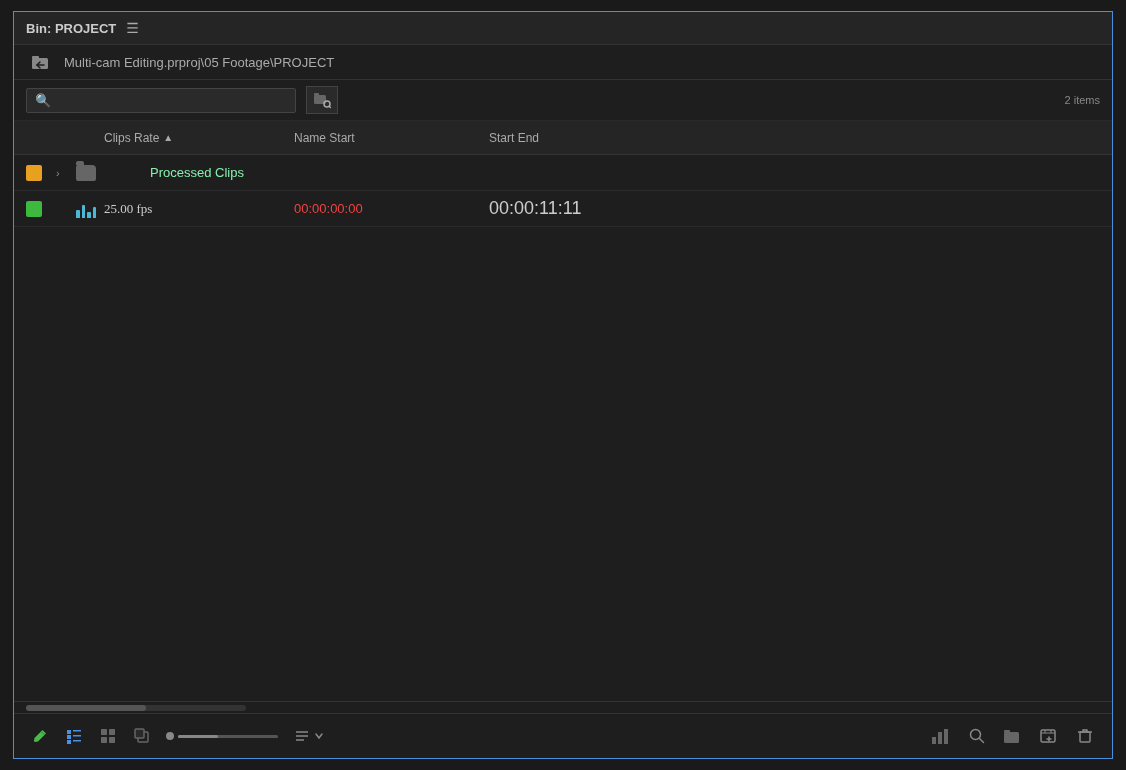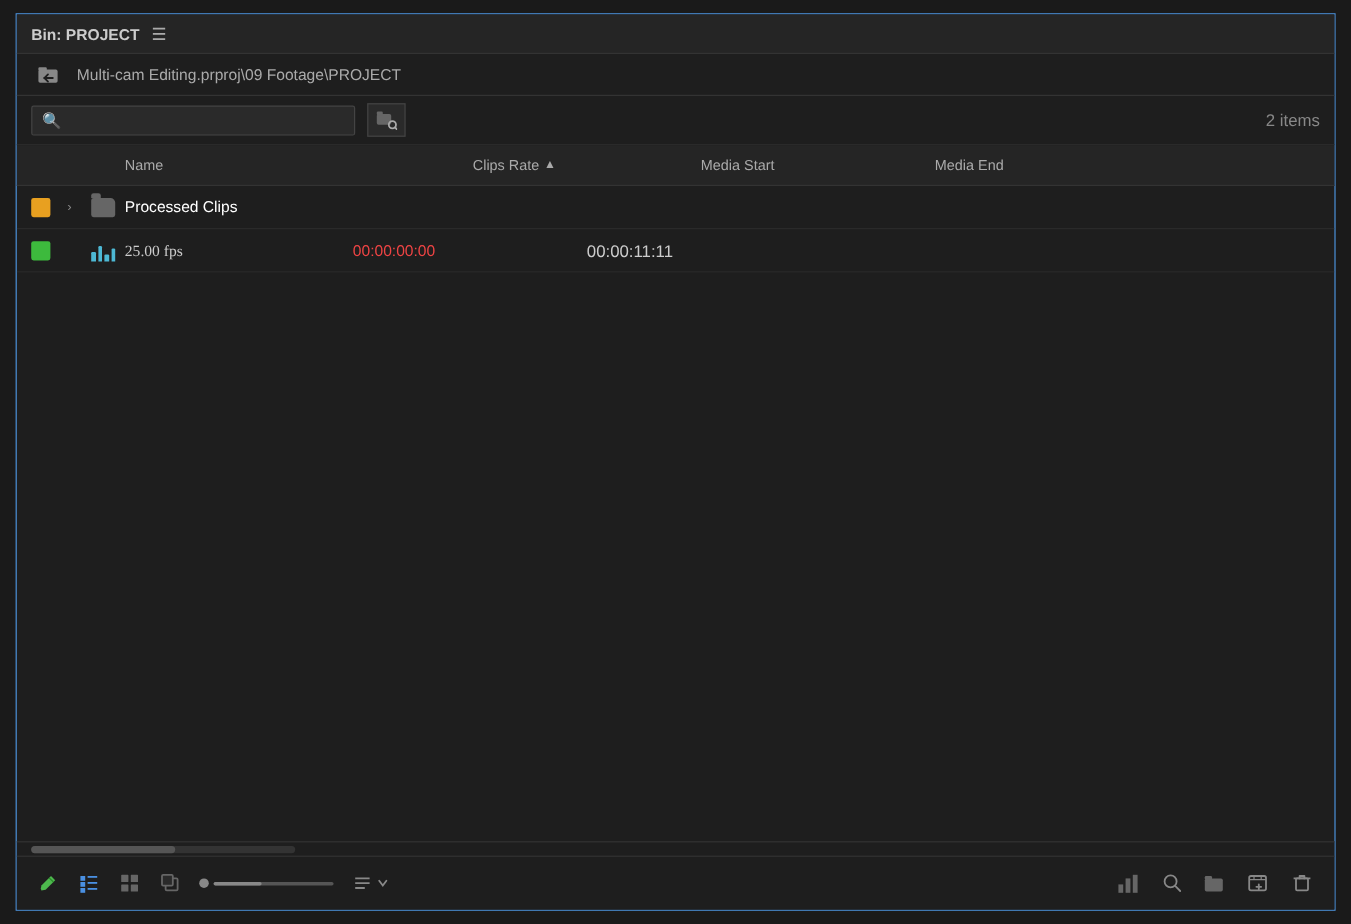--- a/index.html
+++ b/index.html
@@ -102,21 +102,21 @@
       justify-content: center;
       background: #2a2a2a;
       border: 1px solid #444;
       color: #888;
       cursor: pointer;
       font-size: 15px;
     }
     .items-count {
       margin-left: auto;
       color: #888;
-      font-size: 14px;
+      font-size: 11px;
     }
     
     .col-headers {
       display: flex;
       align-items: center;
       background: #252525;
       border-bottom: 1px solid #333;
       padding: 0 12px;
       height: 34px;
     }
@@ -223,41 +223,42 @@
       align-items: flex-end;
       gap: 2px;
     }
     .multicam-bar {
       width: 4px;
       background: #4db8d4;
       border-radius: 1px 1px 0 0;
     }
     .row-name {
       width: 290px;
-      color: #ffffff;
+      color: #86efac;
       font-size: 13px;
       white-space: nowrap;
       overflow: hidden;
       text-overflow: ellipsis;
+      margin-left: 46px;
     }
     .row-framerate {
       width: 190px;
       color: #cccccc;
       font-size: 13px;
       font-family: Liberation Serif, serif;
     }
     .row-mediastart {
       width: 195px;
       color: #ef4444;
       font-size: 13px;
     }
     .row-mediaend {
       width: 200px;
       color: #cccccc;
-      font-size: 14px;
+      font-size: 18px;
     }
     
     .scrollbar-area {
       height: 12px;
       background: #1e1e1e;
       border-top: 1px solid #333;
       display: flex;
       align-items: center;
       padding: 0 12px;
     }
@@ -366,21 +367,21 @@
   <div class="path-bar">
     <div class="path-icon">
 
       <svg class="svg-icon" viewBox="0 0 18 18" fill="none">
         <rect x="1" y="5" width="16" height="11" rx="1.5" fill="#888"></rect>
         <rect x="1" y="3" width="7" height="3" rx="1" fill="#888"></rect>
         <polyline points="9,9 6,12 9,15" stroke="#1e1e1e" stroke-width="1.5" fill="none" stroke-linecap="round"></polyline>
         <line x1="6" y1="12" x2="13" y2="12" stroke="#1e1e1e" stroke-width="1.5" stroke-linecap="round"></line>
       </svg>
     </div>
-    <span class="path-text">Multi-cam Editing.prproj\09 Footage\PROJECT</span>
+    <span class="path-text">Multi-cam Editing.prproj\05 Footage\PROJECT</span>
   </div>
 
   <div class="search-bar">
     <div class="search-input-wrapper">
       <span class="search-icon-inline">🔍</span>
       <input type="text" style="">
     </div>
     <div class="filter-icon-btn">
 
       <svg width="18" height="18" viewBox="0 0 18 18" fill="none">
@@ -390,27 +391,26 @@
         <line x1="16.2" y1="15.2" x2="17.5" y2="16.5" stroke="#aaa" stroke-width="1.5" stroke-linecap="round"></line>
       </svg>
     </div>
     <span class="items-count">2 items</span>
   </div>
 
   <div class="col-headers">
     <div class="col-label-color"></div>
     <div class="col-expand"></div>
     <div class="col-icon"></div>
-    <div class="col-name">Name</div>
     <div class="col-framerate">
       <span>Clips Rate</span>
       <span class="sort-arrow">▲</span>
     </div>
-    <div class="col-mediastart">Media Start</div>
-    <div class="col-mediaend">Media End</div>
+    <div class="col-mediastart">Name Start</div>
+    <div class="col-mediaend">Start End</div>
   </div>
 
   <div class="table-content">
     <div class="table-rows">
 
       <div class="table-row">
         <div class="row-color-label">
           <div class="color-swatch" style="background:#e8a020;"></div>
         </div>
         <div class="row-expand">›</div>

